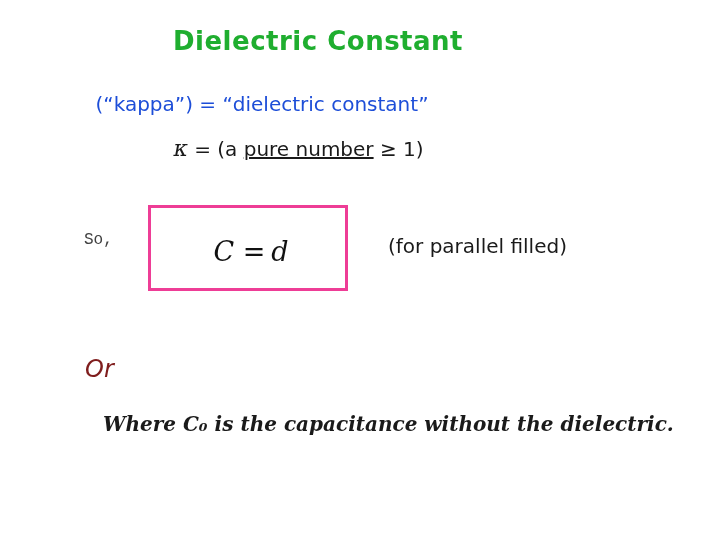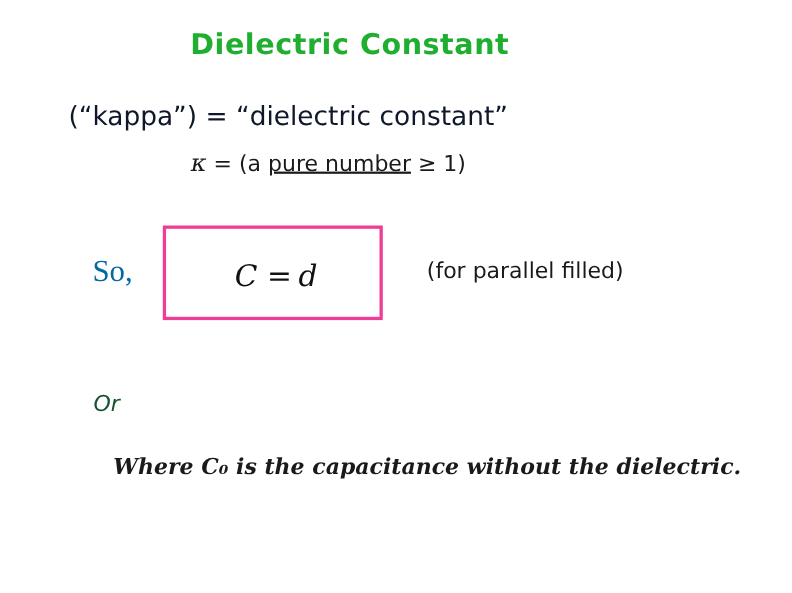--- a/index.html
+++ b/index.html
@@ -30,22 +30,22 @@
     color: #1fae2f;
     letter-spacing: 0.5px;
   }
   .line-kappa-def {
     position: absolute;
     top: 92px;
     left: 0;
     width: 604px;
     text-align: center;
     font-family: "DejaVu Sans", sans-serif;
-    font-size: 24px;
-    color: #0f172a;
+    font-size: 20px;
+    color: #1d4ed8;
     padding-right: 80px;
     box-sizing: border-box;
   }
   .line-kappa-value {
     position: absolute;
     top: 136px;
     left: 0;
     width: 667px;
     text-align: center;
     font-family: "DejaVu Sans", sans-serif;
@@ -59,23 +59,23 @@
     font-style: italic;
     font-size: 22px;
   }
   .underline {
     text-decoration: underline;
   }
   .so-label {
     position: absolute;
     top: 231px;
     left: 84px;
-    font-family: Liberation Serif, serif;
-    font-size: 28px;
-    color: #0369a1;
+    font-family: Liberation Mono, monospace;
+    font-size: 16px;
+    color: #404040;
   }
   .formula-box {
     position: absolute;
     top: 205px;
     left: 148px;
     width: 200px;
     height: 86px;
     border: 3px solid #ee3d96;
     box-sizing: border-box;
     background: #ffffff;
@@ -124,22 +124,22 @@
     font-family: "DejaVu Sans", sans-serif;
     font-size: 20px;
     color: #1a1a1a;
   }
   .or-label {
     position: absolute;
     top: 355px;
     left: 85px;
     font-family: "DejaVu Sans", sans-serif;
     font-style: italic;
-    font-size: 20px;
-    color: #14532d;
+    font-size: 24px;
+    color: #7f1d1d;
   }
   .formula-or {
     position: absolute;
     top: 340px;
     left: 140px;
     font-family: "DejaVu Serif", serif;
     font-style: italic;
     font-size: 34px;
     color: #111111;
   }

